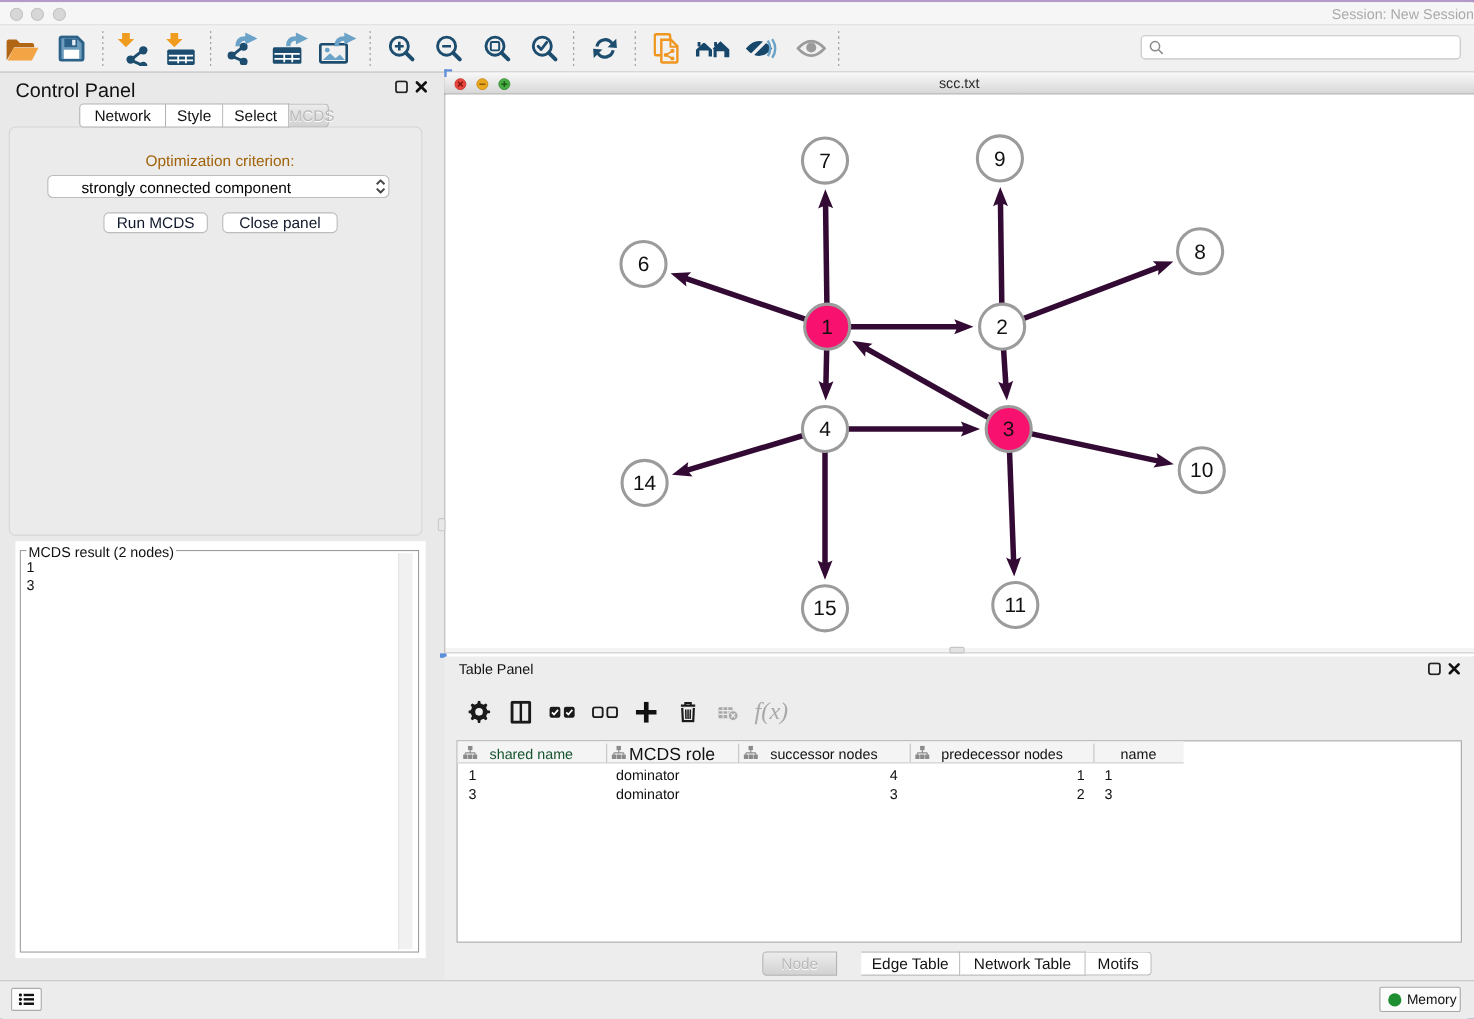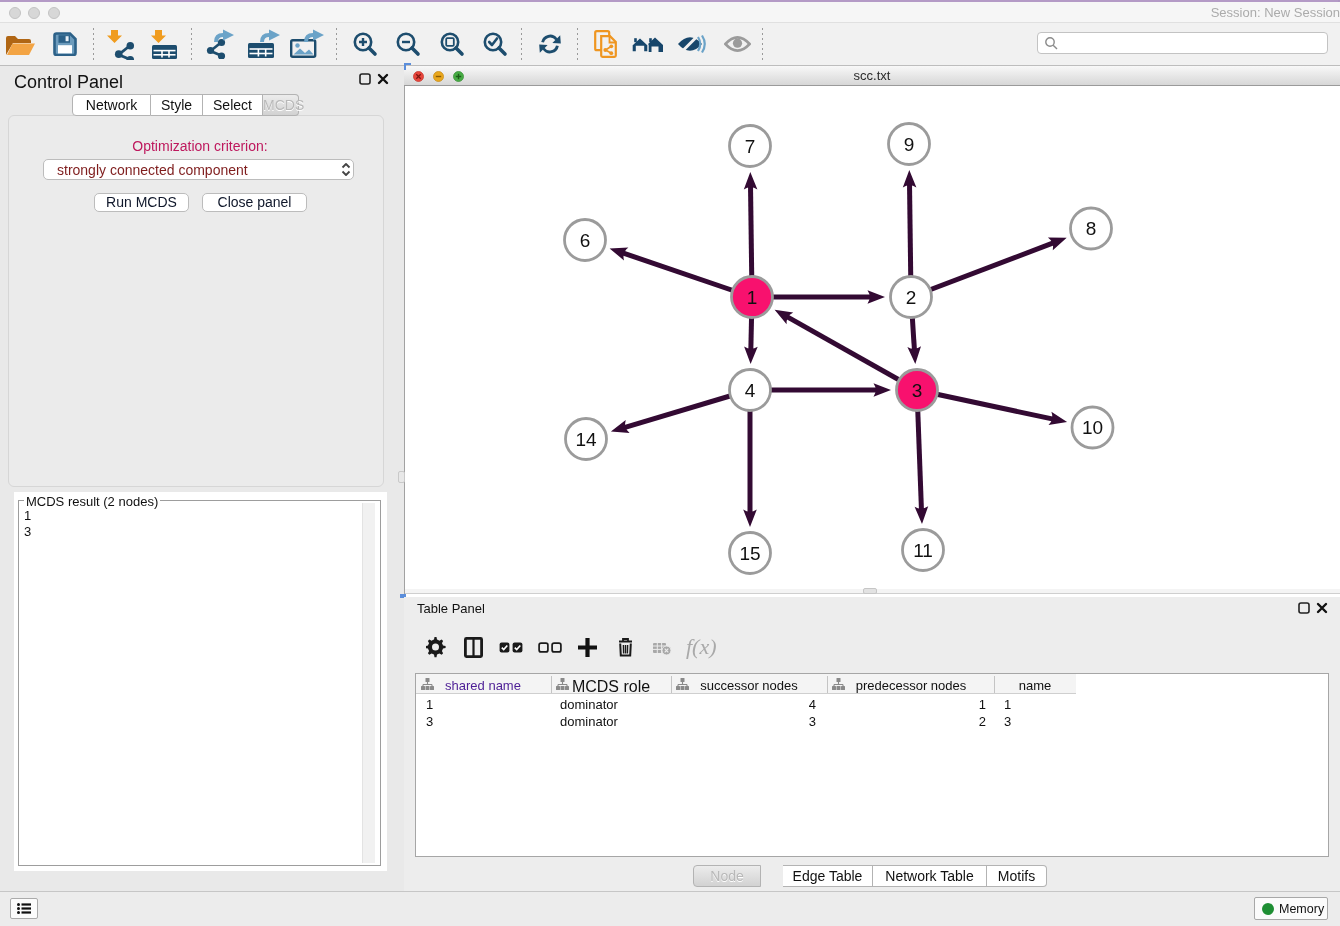--- a/index.html
+++ b/index.html
@@ -172,22 +172,22 @@
     <rect x="1" y="1" width="10" height="10" fill="none" stroke="#222" stroke-width="1.6" rx="2"></rect>
   </svg>
 <svg class="abs" style="left:377px;top:73px" width="12" height="12" viewBox="0 0 12 12">
     <path d="M2,2 L10,10 M10,2 L2,10" stroke="#111" stroke-width="2.4" stroke-linecap="round"></path>
   </svg>
 <div class="abs" style="left:8px;top:115px;width:376px;height:372px;background:#ebebeb;border:1px solid #d6d6d6;border-radius:6px"></div>
 <div class="tab" style="left:72px;width:79px;border-radius:4px 0 0 4px;border-left:1px solid #b3b3b3;top:94px">Network</div>
 <div class="tab" style="left:151px;width:52px;top:94px">Style</div>
 <div class="tab" style="left:203px;width:60px;top:94px">Select</div>
 <div class="tab tabsel" style="left:263px;width:36px;border-radius:0 4px 4px 0;top:94px">MCDS</div>
-<div class="abs" style="left:0;top:138px;width:400px;text-align:center;font-size:14px;color:#be185d">Optimization criterion:</div>
-<div class="abs" style="left:43px;top:159px;width:311px;height:21px;background:#fff;border:1px solid #bcbcbc;border-radius:5px;font-size:14px;color:#7f1d1d;line-height:20px;padding-left:13px">strongly connected component</div>
+<div class="abs" style="left:0;top:138px;width:400px;text-align:center;font-size:14px;color:#a16207">Optimization criterion:</div>
+<div class="abs" style="left:43px;top:159px;width:311px;height:21px;background:#fff;border:1px solid #bcbcbc;border-radius:5px;font-size:14px;color:#000000;line-height:20px;padding-left:30px">strongly connected component</div>
 <svg class="abs" style="left:340px;top:162px" width="12" height="15" viewBox="0 0 12 15">
     <path d="M2.5,5.5 L6,2 L9.5,5.5" fill="none" stroke="#444" stroke-width="1.8" stroke-linejoin="round"></path>
     <path d="M2.5,9.5 L6,13 L9.5,9.5" fill="none" stroke="#444" stroke-width="1.8" stroke-linejoin="round"></path>
   </svg>
 <div class="btn" style="left:94px;top:193px;width:95px;height:19px;line-height:17px">Run MCDS</div>
 <div class="btn" style="left:202px;top:193px;width:105px;height:19px;line-height:17px">Close panel</div>
 <div class="abs" style="left:14px;top:492px;width:373px;height:379px;background:#fff"></div>
 <div class="abs" style="left:18px;top:500px;width:363px;height:366px;border:1px solid #9d9d9d"></div>
 <div class="abs" style="left:24px;top:494px;background:#fff;padding:0 2px;font-size:13px;color:#111">MCDS result (2 nodes)</div>
 <div class="abs" style="left:362px;top:503px;width:13px;height:360px;background:#f1f1f1;border-left:1px solid #e3e3e3"></div>
@@ -323,21 +323,21 @@
 <div class="abs" style="left:416px;top:674px;width:660px;height:20px;background:#f4f4f4;border-bottom:1px solid #cfcfcf"></div>
 <svg class="abs" style="left:421px;top:678px" width="13" height="13" viewBox="0 0 13 13">
     <g fill="#8a8a8a">
       <rect x="4.5" y="0" width="4" height="4" rx="0.5"></rect>
       <path d="M6.5,4 L6.5,6.5 M2,6.5 L11,6.5 M2,6.5 L2,8 M11,6.5 L11,8" stroke="#8a8a8a" stroke-width="1.1" fill="none"></path>
       <rect x="0" y="8" width="4" height="4" rx="0.5"></rect>
       <rect x="4.5" y="8" width="4" height="4" rx="0.5"></rect>
       <rect x="9" y="8" width="4" height="4" rx="0.5"></rect>
     </g>
   </svg>
-<div class="abs" style="left:415px;top:678px;width:136px;text-align:center;font-size:13px;color:#4c1d95">shared name</div>
+<div class="abs" style="left:415px;top:678px;width:136px;text-align:center;font-size:13px;color:#14532d">shared name</div>
 <div class="abs" style="left:551px;top:676px;width:1px;height:17px;background:#c4c4c4"></div>
 <svg class="abs" style="left:556px;top:678px" width="13" height="13" viewBox="0 0 13 13">
     <g fill="#8a8a8a">
       <rect x="4.5" y="0" width="4" height="4" rx="0.5"></rect>
       <path d="M6.5,4 L6.5,6.5 M2,6.5 L11,6.5 M2,6.5 L2,8 M11,6.5 L11,8" stroke="#8a8a8a" stroke-width="1.1" fill="none"></path>
       <rect x="0" y="8" width="4" height="4" rx="0.5"></rect>
       <rect x="4.5" y="8" width="4" height="4" rx="0.5"></rect>
       <rect x="9" y="8" width="4" height="4" rx="0.5"></rect>
     </g>
   </svg>

